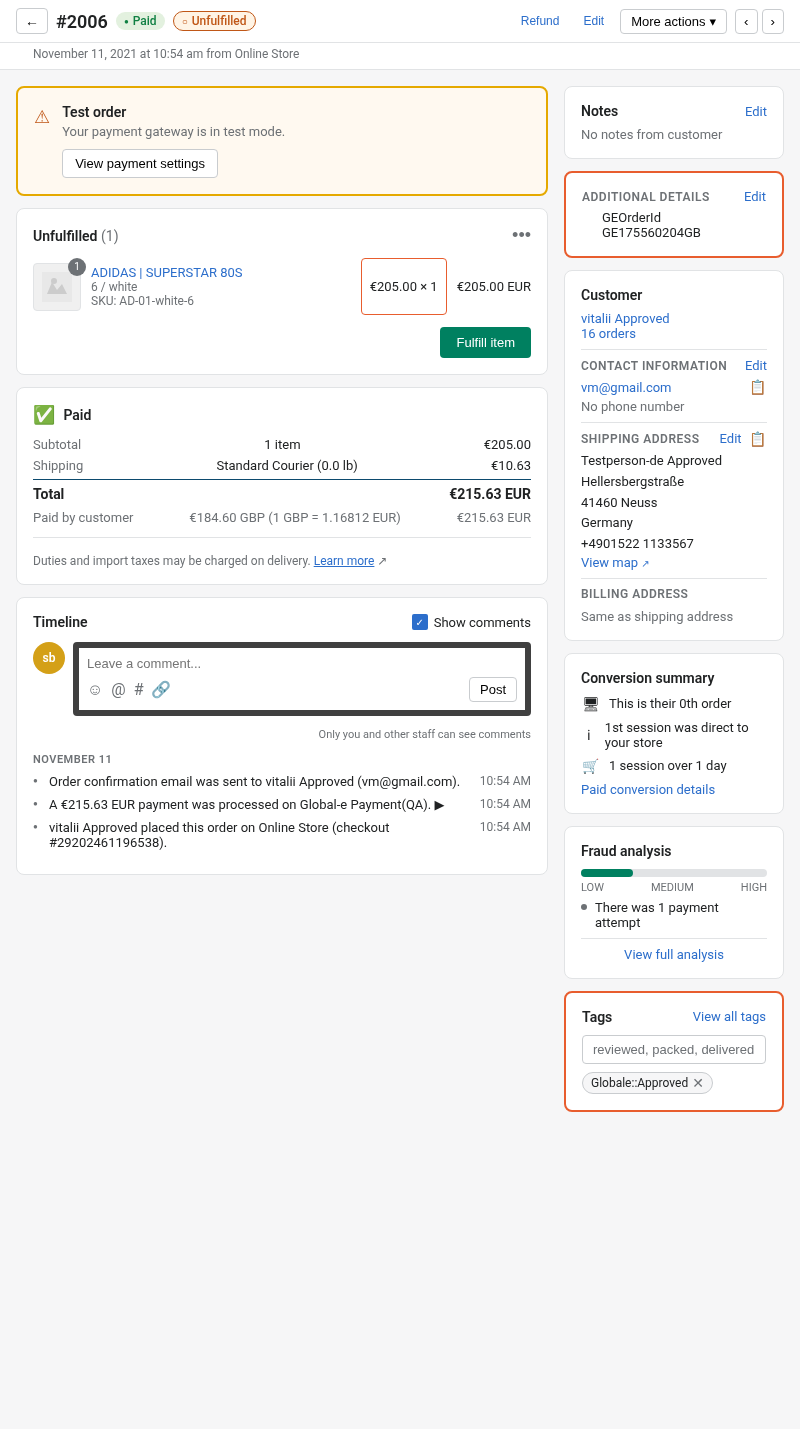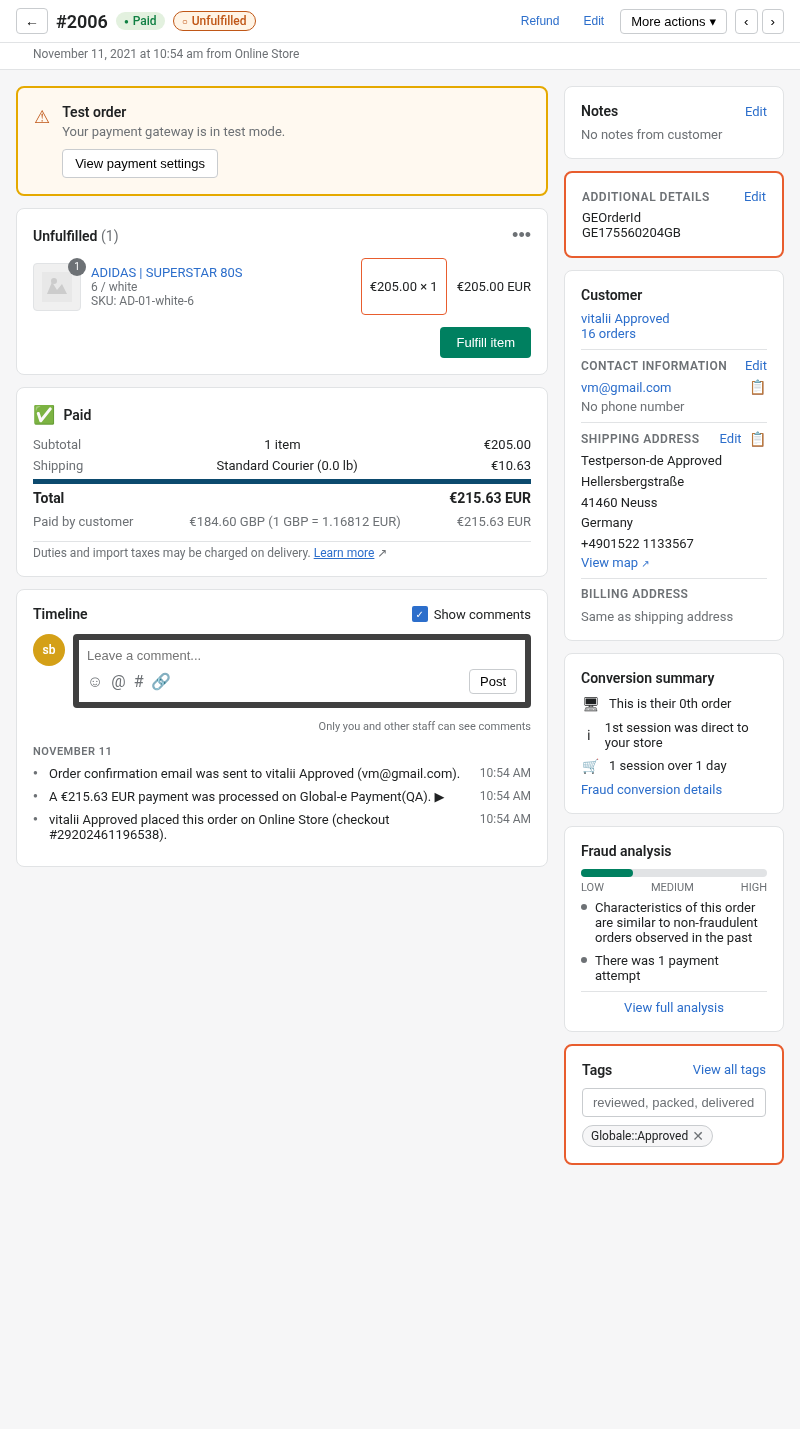--- a/index.html
+++ b/index.html
@@ -54,23 +54,23 @@
     .fulfill-btn { background: #008060; color: #fff; border: none; border-radius: 4px; padding: 8px 16px; cursor: pointer; font-size: 13px; font-weight: 500; float: right; }
     
     
     .paid-header { display: flex; align-items: center; gap: 8px; margin-bottom: 12px; }
     .paid-icon { color: #008060; font-size: 18px; }
     .paid-label { font-weight: 600; font-size: 14px; }
     .payment-row { display: flex; justify-content: space-between; align-items: center; margin-bottom: 6px; font-size: 13px; }
     .payment-row .label { color: #6d7175; }
     .payment-row .detail { color: #202223; }
     .payment-row .amount { color: #202223; }
-    .total-row { display: flex; justify-content: space-between; font-weight: 700; font-size: 14px; border-top: 5px solid #0c4a6e; padding-top: 6px; margin-top: 2px; }
+    .total-row { display: flex; justify-content: space-between; font-weight: 700; font-size: 14px; border-top: 1px solid #0c4a6e; padding-top: 6px; margin-top: 2px; }
     .paid-by-row { display: flex; justify-content: space-between; font-size: 13px; color: #6d7175; margin-top: 8px; }
-    .duties-note { font-size: 12px; color: #6d7175; margin-top: 12px; border-top: 1px solid #e1e3e5; padding-top: 4px; }
+    .duties-note { font-size: 12px; color: #6d7175; margin-top: 12px; border-top: 1px solid #e1e3e5; padding-top: 16px; }
     .duties-note a { color: #2c6ecb; }
     
     
     .timeline-header { display: flex; align-items: center; justify-content: space-between; margin-bottom: 12px; }
     .show-comments { display: flex; align-items: center; gap: 6px; font-size: 13px; }
     .checkbox { width: 16px; height: 16px; background: #2c6ecb; border-radius: 2px; display: flex; align-items: center; justify-content: center; }
     .checkbox::after { content: '✓'; color: #fff; font-size: 10px; }
     .comment-area { display: flex; gap: 8px; margin-bottom: 12px; }
     .avatar-sb { width: 32px; height: 32px; border-radius: 50%; background: #d4a017; color: #fff; display: flex; align-items: center; justify-content: center; font-size: 12px; font-weight: 600; flex-shrink: 0; }
     .comment-input-wrap { flex: 1; border: 6px solid #404040; border-radius: 4px; padding: 8px; display: flex; flex-direction: column; gap: 6px; }
@@ -84,21 +84,21 @@
     .timeline-event::before { content: '●'; position: absolute; left: 0; top: 2px; font-size: 8px; color: #6d7175; }
     .timeline-time { color: #6d7175; font-size: 12px; white-space: nowrap; margin-left: 10px; }
     .resend-btn { border: 1px solid #c9cccf; border-radius: 4px; padding: 4px 10px; background: #fff; cursor: pointer; font-size: 12px; margin-top: 4px; }
     
     
     .notes-header { display: flex; justify-content: space-between; align-items: center; margin-bottom: 8px; }
     .section-label { font-size: 12px; font-weight: 600; text-transform: uppercase; color: #6d7175; letter-spacing: 0.5px; }
     .edit-link { color: #2c6ecb; font-size: 13px; cursor: pointer; text-decoration: none; }
     .notes-empty { color: #6d7175; font-size: 13px; }
     .additional-header { display: flex; justify-content: space-between; align-items: center; margin-bottom: 6px; }
-    .additional-value { font-size: 13px; color: #202223; }
+    .additional-value { font-size: 13px; color: #202223; margin-left: 20px; }
     .customer-name { color: #2c6ecb; font-size: 13px; cursor: pointer; }
     .customer-orders { color: #2c6ecb; font-size: 13px; cursor: pointer; }
     .contact-row { display: flex; justify-content: space-between; align-items: center; margin-bottom: 4px; }
     .contact-email { color: #2c6ecb; font-size: 13px; }
     .copy-icon { font-size: 14px; color: #6d7175; cursor: pointer; }
     .address-text { font-size: 13px; color: #202223; line-height: 1.6; }
     .view-map { color: #2c6ecb; font-size: 13px; cursor: pointer; }
     .ext-icon { font-size: 10px; }
     .addr-header { display: flex; justify-content: space-between; align-items: center; margin-bottom: 4px; }
     .addr-actions { display: flex; gap: 8px; }
@@ -346,40 +346,36 @@
         <span>This is their 0th order</span>
       </div>
       <div class="conversion-item">
         <span class="conv-icon">ℹ</span>
         <span>1st session was direct to your store</span>
       </div>
       <div class="conversion-item">
         <span class="conv-icon">🛒</span>
         <span>1 session over 1 day</span>
       </div>
-      <a class="view-conv-link">Fraud conversion details</a>
+      <a class="view-conv-link">Paid conversion details</a>
     </div>
 
     <div class="card">
       <div class="notes-header">
         <span class="section-title">Fraud analysis</span>
       </div>
       <div class="fraud-bar-container">
         <div class="fraud-bar-track">
           <div class="fraud-bar-fill"></div>
         </div>
         <div class="fraud-labels">
           <span>LOW</span>
           <span>MEDIUM</span>
           <span>HIGH</span>
         </div>
-      </div>
-      <div class="fraud-item">
-        <div class="fraud-dot"></div>
-        <span>Characteristics of this order are similar to non-fraudulent orders observed in the past</span>
       </div>
       <div class="fraud-item">
         <div class="fraud-dot"></div>
         <span>There was 1 payment attempt</span>
       </div>
       <a class="view-analysis">View full analysis</a>
     </div>
 
     <div class="card card-outline-red">
       <div class="tags-header">

